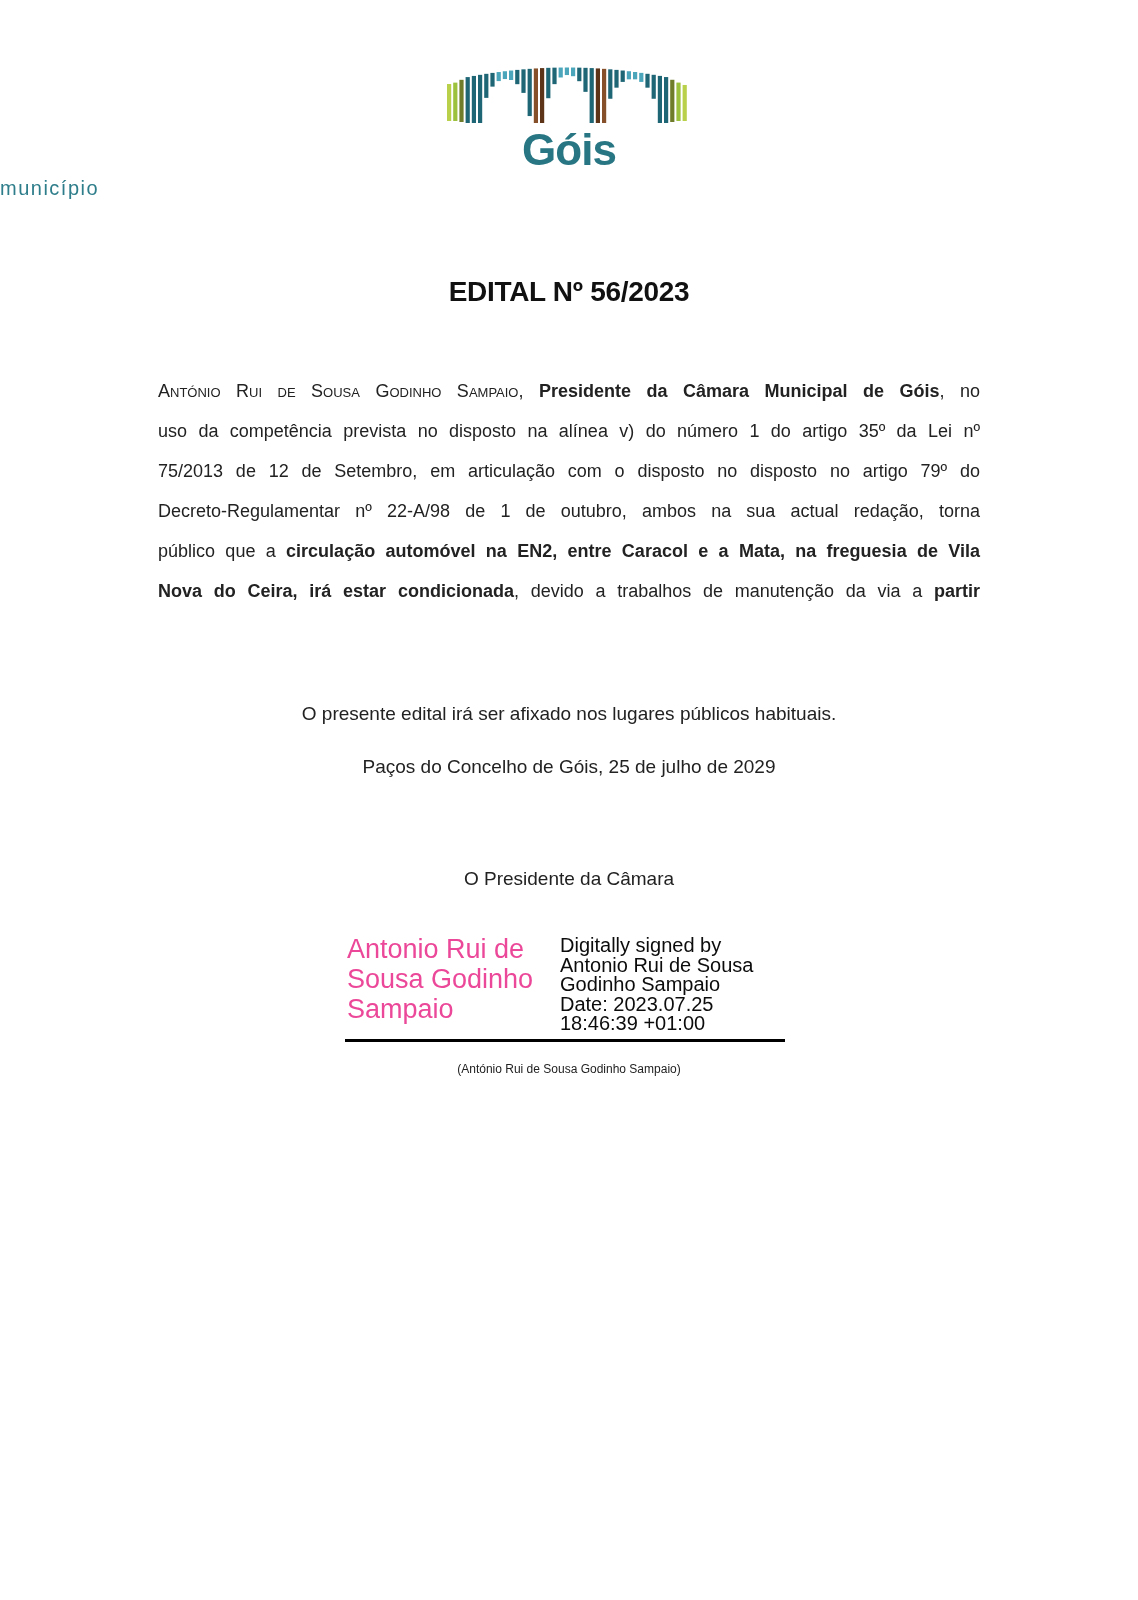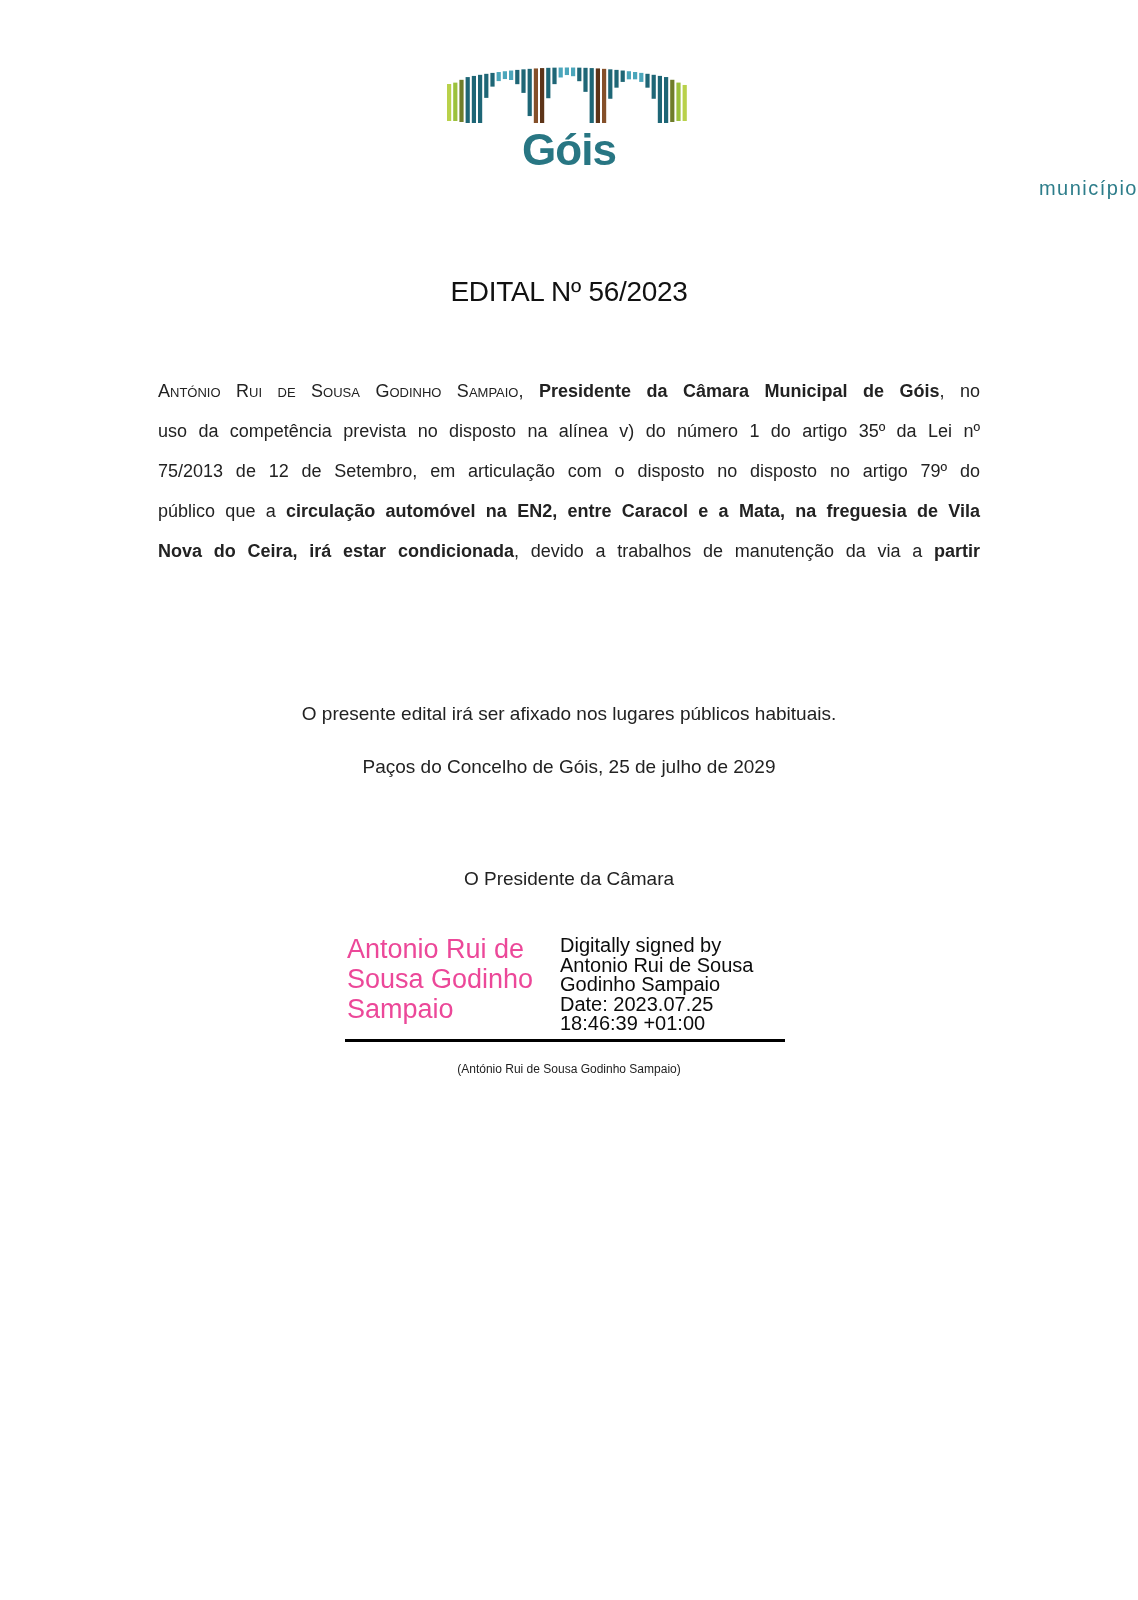--- a/index.html
+++ b/index.html
@@ -3,26 +3,26 @@
 <meta charset="utf-8">
 <style>
   html,body{margin:0;padding:0;background:#ffffff;}
   body{width:1138px;height:1600px;font-family:"Liberation Sans",sans-serif;color:#1f1f1f;}
   .page{position:relative;width:1138px;height:1600px;background:#ffffff;overflow:hidden;}
 
   
   .bridge-svg{position:absolute;left:447px;top:66px;}
   .logo-name{position:absolute;top:126px;left:0;width:100%;text-align:center;
              color:#287683;font-size:44px;font-weight:700;letter-spacing:-1px;line-height:48px;}
-  .logo-sub{position:absolute;top:176px;left:0;width:100%;text-align:right;
+  .logo-sub{position:absolute;top:176px;left:0;width:100%;text-align:left;
             color:#2d7d8a;font-size:20px;font-weight:400;letter-spacing:1.5px;line-height:24px;}
 
   
   .title{position:absolute;top:276px;left:0;width:100%;text-align:center;margin:0;
-         font-size:28px;font-weight:400;letter-spacing:-0.3px;color:#111;}
+         font-size:28px;font-weight:700;letter-spacing:-0.3px;color:#111;}
 
   
   .body-text{position:absolute;left:158px;top:371px;width:822px;font-size:18px;color:#222;}
   .bline{height:40px;line-height:40px;text-align:justify;text-align-last:justify;white-space:nowrap;}
   .bline.last{text-align:left;text-align-last:left;}
   .seg-b{font-weight:700;}
   .seg-sc{font-weight:400;font-variant:small-caps;}
 
   .center-line{position:absolute;left:0;width:100%;text-align:center;font-size:19px;color:#222;line-height:26px;}
   .affixed{top:701px;}
@@ -85,20 +85,21 @@
     </svg>
   <div class="logo-name">Góis</div>
   <div class="logo-sub">município</div>
 
   <h1 class="title">EDITAL Nº 56/2023</h1>
 
   <div class="body-text" id="body-text">
       <div class="bline"><span class="seg-sc">António Rui de Sousa Godinho Sampaio, </span><span class="seg-b">Presidente da Câmara Municipal de Góis</span><span class="seg-n">, no</span></div>
       <div class="bline"><span class="seg-n">uso da competência prevista no disposto na alínea v) do número 1 do artigo 35º da Lei nº</span></div>
       <div class="bline"><span class="seg-n">75/2013 de 12 de Setembro, em articulação com o disposto no disposto no artigo 79º do</span></div>
+      <div class="bline"><span class="seg-n">Decreto-Regulamentar nº 22-A/98 de 1 de outubro, ambos na sua actual redação, torna</span></div>
       <div class="bline"><span class="seg-n">público que a </span><span class="seg-b">circulação automóvel na EN2, entre Caracol e a Mata, na freguesia de Vila</span></div>
       <div class="bline"><span class="seg-b">Nova do Ceira, irá estar condicionada</span><span class="seg-n">, devido a trabalhos de manutenção da via a </span><span class="seg-b">partir</span></div>
     </div>
 
   <div class="center-line affixed">O presente edital irá ser afixado nos lugares públicos habituais.</div>
   <div class="center-line place-date">Paços do Concelho de Góis, 25 de julho de 2029</div>
   <div class="center-line role">O Presidente da Câmara</div>
 
   <div class="sig-name" id="sig-name">
       <div>Antonio Rui de</div>

